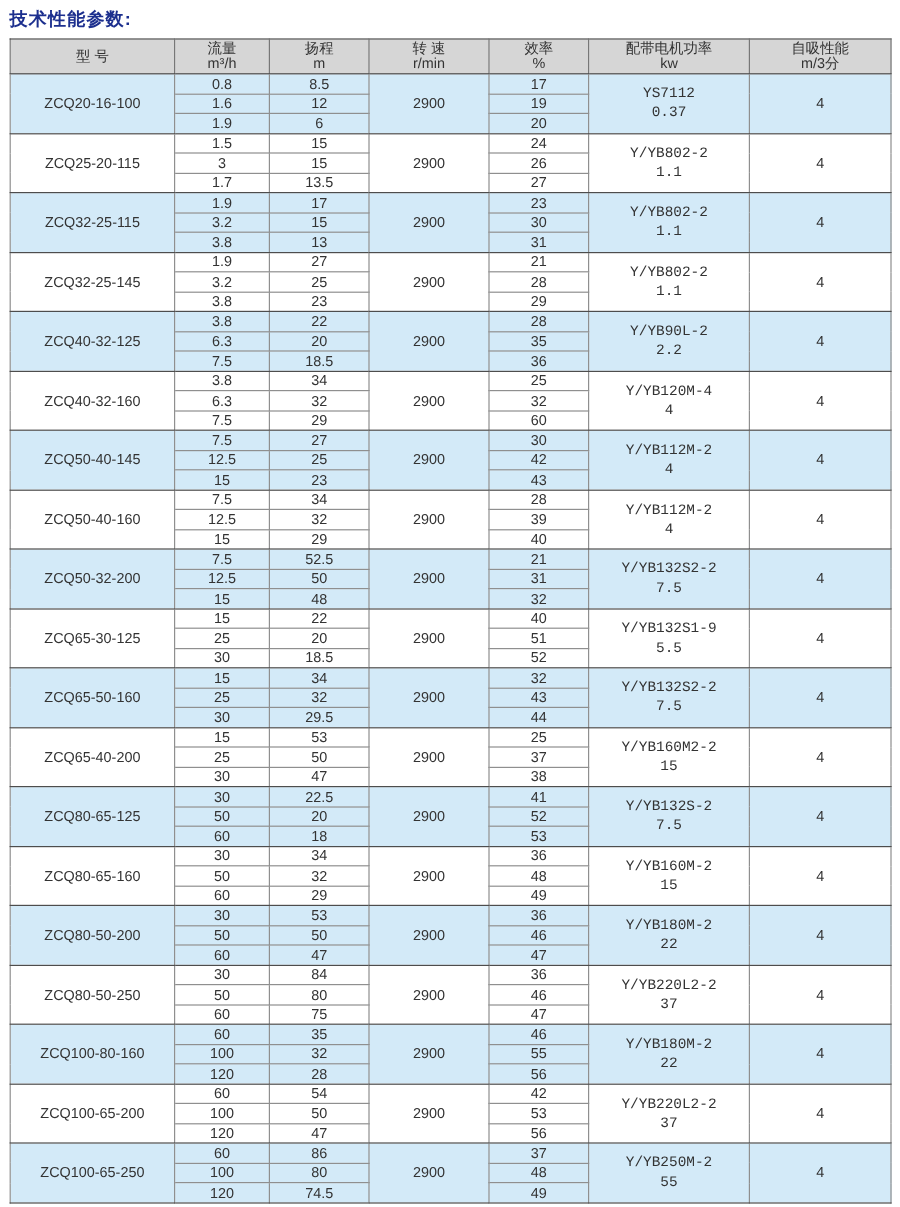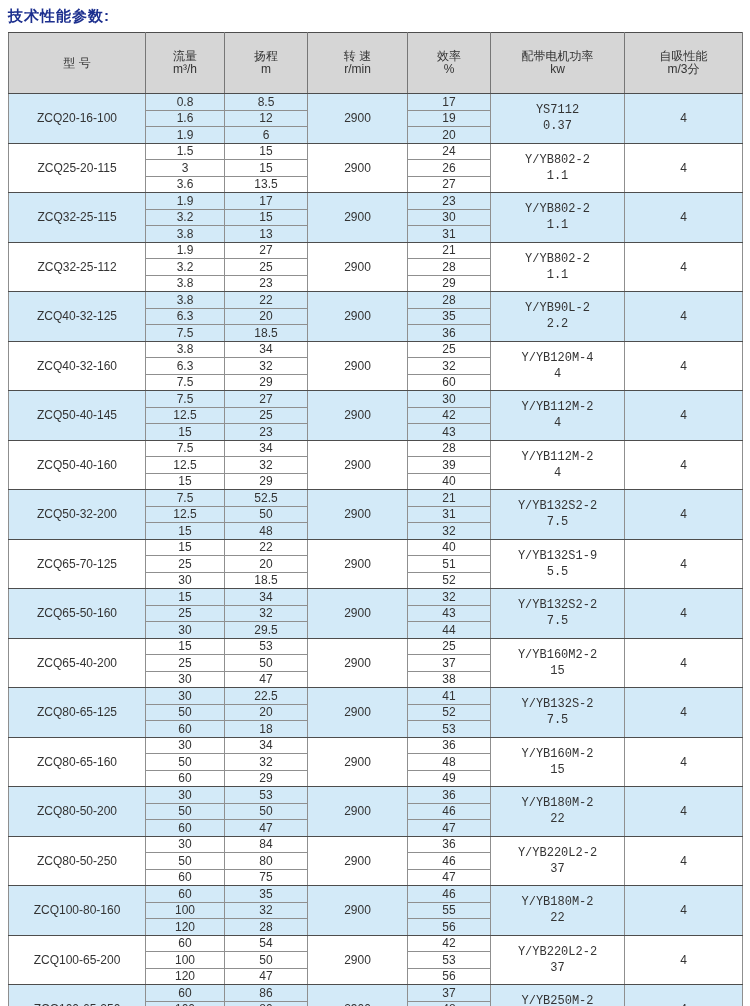--- a/index.html
+++ b/index.html
@@ -21,21 +21,21 @@
     padding:7px 0 6px 8px;
   }
   table.specs{
     border-collapse:collapse;table-layout:fixed;
     margin-left:8px;width:734px;
     border:1px solid var(--border-dark,#4d4d4d);
   }
   th{
     background:var(--header-bg,#d6d6d6);
     height:28px;font-size:12px;font-weight:normal;color:var(--text,#333);
-    text-align:center;vertical-align:middle;padding:16px;
+    text-align:center;vertical-align:middle;padding:0;
     border:1px solid #777;
     border-top:1px solid var(--border-dark,#4d4d4d);
     border-bottom:1px solid var(--border-dark,#4d4d4d);
     line-height:13px;
   }
   td{
     height:15.5px;font-size:12px;color:var(--text,#333);
     text-align:center;vertical-align:middle;padding:0;line-height:1;
     border-left:1px solid var(--border-light,#8f8f8f);
     border-right:1px solid var(--border-light,#8f8f8f);
@@ -126,21 +126,21 @@
           <div>1.1</div>
         </td>
         <td class="gspan" rowspan="3">4</td>
       </tr>
       <tr class="">
         <td class="sep">3</td>
         <td class="sep">15</td>
         <td class="sep">26</td>
       </tr>
       <tr class=" gend">
-        <td>3.6</td>
+        <td>1.7</td>
         <td>13.5</td>
         <td>27</td>
       </tr>
       <tr class="blue">
         <td class="gspan" rowspan="3">ZCQ32-25-115</td>
         <td class="sep">1.9</td>
         <td class="sep">17</td>
         <td class="gspan" rowspan="3">2900</td>
         <td class="sep">23</td>
         <td class="motor gspan" rowspan="3">
@@ -153,21 +153,21 @@
         <td class="sep">3.2</td>
         <td class="sep">15</td>
         <td class="sep">30</td>
       </tr>
       <tr class="blue gend">
         <td>3.8</td>
         <td>13</td>
         <td>31</td>
       </tr>
       <tr class="">
-        <td class="gspan" rowspan="3">ZCQ32-25-112</td>
+        <td class="gspan" rowspan="3">ZCQ32-25-145</td>
         <td class="sep">1.9</td>
         <td class="sep">27</td>
         <td class="gspan" rowspan="3">2900</td>
         <td class="sep">21</td>
         <td class="motor gspan" rowspan="3">
           <div>Y/YB802-2</div>
           <div>1.1</div>
         </td>
         <td class="gspan" rowspan="3">4</td>
       </tr>
@@ -285,21 +285,21 @@
         <td class="sep">12.5</td>
         <td class="sep">50</td>
         <td class="sep">31</td>
       </tr>
       <tr class="blue gend">
         <td>15</td>
         <td>48</td>
         <td>32</td>
       </tr>
       <tr class="">
-        <td class="gspan" rowspan="3">ZCQ65-70-125</td>
+        <td class="gspan" rowspan="3">ZCQ65-30-125</td>
         <td class="sep">15</td>
         <td class="sep">22</td>
         <td class="gspan" rowspan="3">2900</td>
         <td class="sep">40</td>
         <td class="motor gspan" rowspan="3">
           <div>Y/YB132S1-9</div>
           <div>5.5</div>
         </td>
         <td class="gspan" rowspan="3">4</td>
       </tr>

